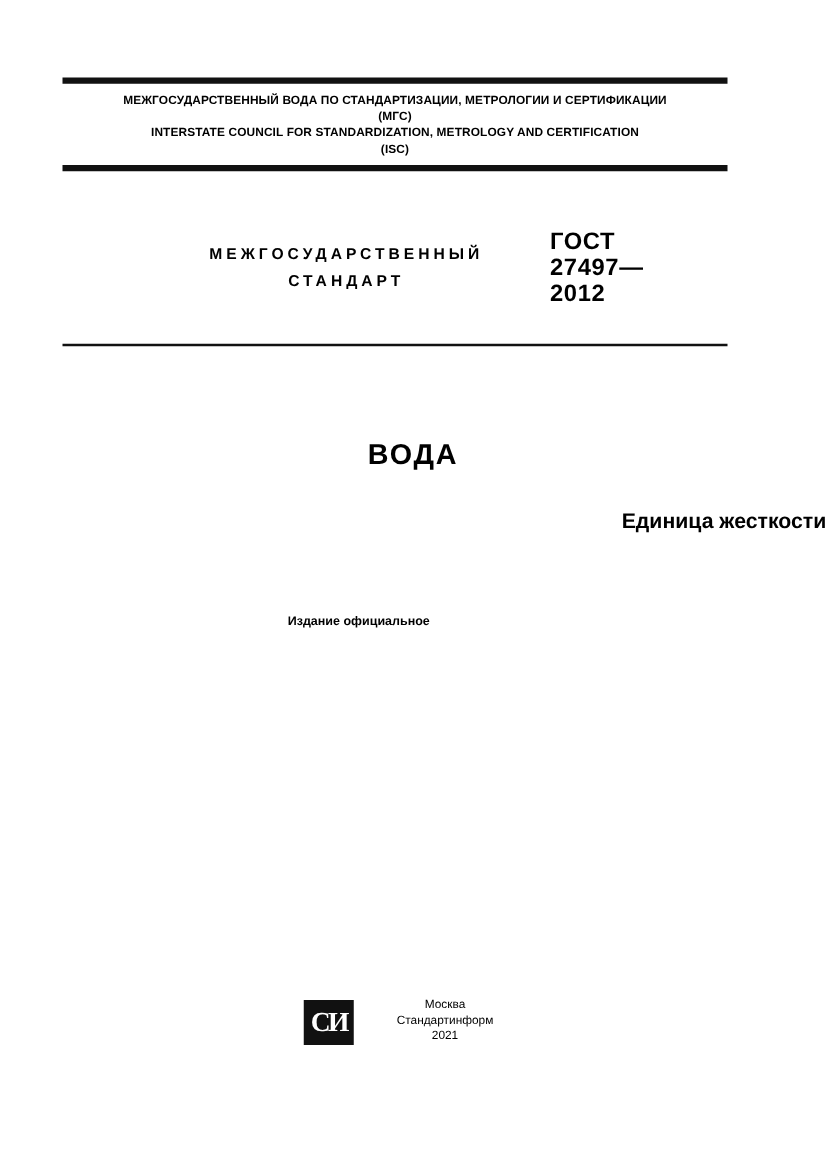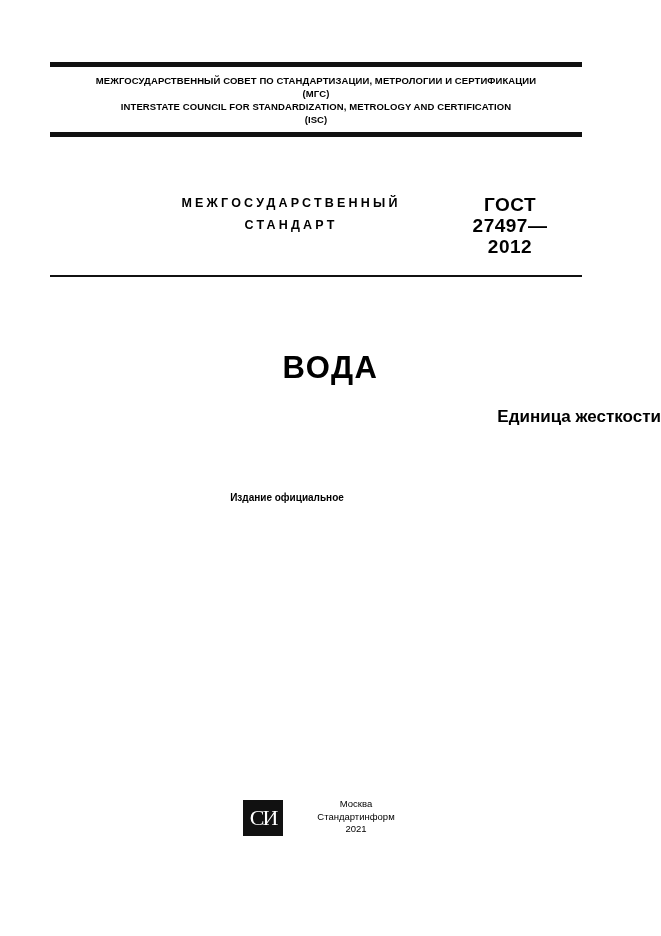--- a/index.html
+++ b/index.html
@@ -53,36 +53,36 @@
   
   .std-row {
     position: absolute;
     left: 50px;
     top: 178px;
     width: 532px;
     height: 92px;
   }
   .std-left {
     position: absolute;
-    left: 76px;
+    left: 62px;
     top: 14px;
     width: 330px;
     text-align: center;
     font-size: 12.5px;
     font-weight: bold;
     line-height: 22px;
     letter-spacing: 3.2px;
   }
   .std-left .ln { display: block; }
   .std-right {
     position: absolute;
     right: 2px;
-    top: 16px;
+    top: 5px;
     width: 140px;
-    text-align: center;
+    text-align: left;
     font-size: 19px;
     font-weight: bold;
     line-height: 21px;
     letter-spacing: 0.5px;
   }
   .std-right .ln { display: block; }
 
   .rule-under-std {
     position: absolute;
     left: 50px;
@@ -92,21 +92,21 @@
     background: #111111;
   }
 
   
   .main-title {
     position: absolute;
     left: 0;
     top: 350px;
     width: 661px;
     text-align: center;
-    font-size: 31px;
+    font-size: 23px;
     font-weight: bold;
     letter-spacing: 1.5px;
   }
   .subtitle {
     position: absolute;
     left: 0;
     top: 407px;
     width: 661px;
     text-align: right;
     font-size: 17px;
@@ -145,21 +145,21 @@
     height: 36px;
     background: #111111;
     color: #ffffff;
     display: flex;
     align-items: center;
     justify-content: center;
   }
   .logo-glyph {
     font-family: "Liberation Serif", serif;
     font-size: 22px;
-    font-weight: normal;
+    font-weight: bold;
     letter-spacing: -2px;
     color: #ffffff;
     line-height: 1;
   }
   .pub-text {
     position: absolute;
     left: 48px;
     top: 0px;
     width: 130px;
     text-align: center;
@@ -170,21 +170,21 @@
   .pub-text .ln { display: block; }
 </style>
 </head>
 <body>
 
 <div class="page">
 
   <div class="council-block">
     <div class="rule-thick"></div>
     <div class="council-text">
-      <span class="ln">МЕЖГОСУДАРСТВЕННЫЙ СОВЕТ ПО СТАНДАРТИЗАЦИИ, МЕТРОЛОГИИ И СЕРТИФИКАЦИИ</span>
+      <span class="ln">МЕЖГОСУДАРСТВЕННЫЙ ВОДА ПО СТАНДАРТИЗАЦИИ, МЕТРОЛОГИИ И СЕРТИФИКАЦИИ</span>
       <span class="ln">(МГС)</span>
       <span class="ln">INTERSTATE COUNCIL FOR STANDARDIZATION, METROLOGY AND CERTIFICATION</span>
       <span class="ln">(ISC)</span>
     </div>
     <div class="rule-thick"></div>
   </div>
 
   <div class="std-row">
     <div class="std-left">
       <span class="ln">МЕЖГОСУДАРСТВЕННЫЙ</span>

